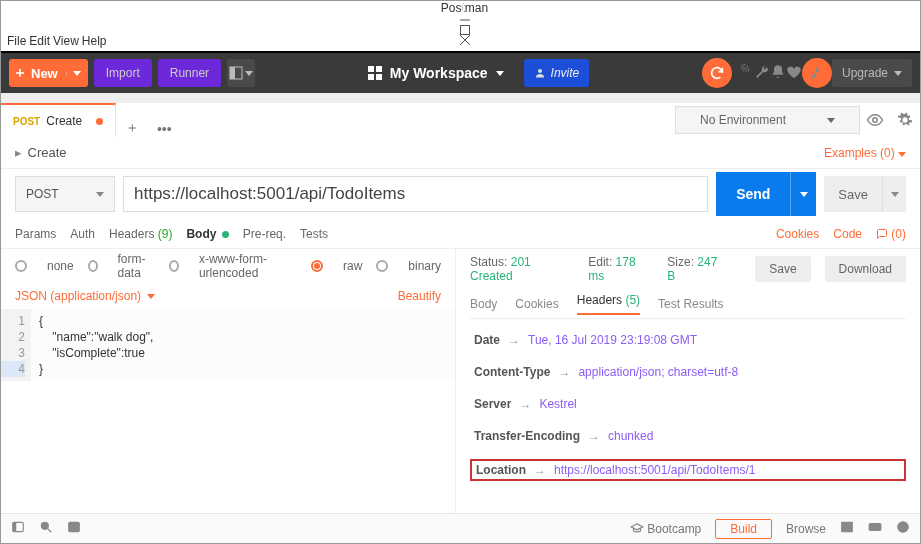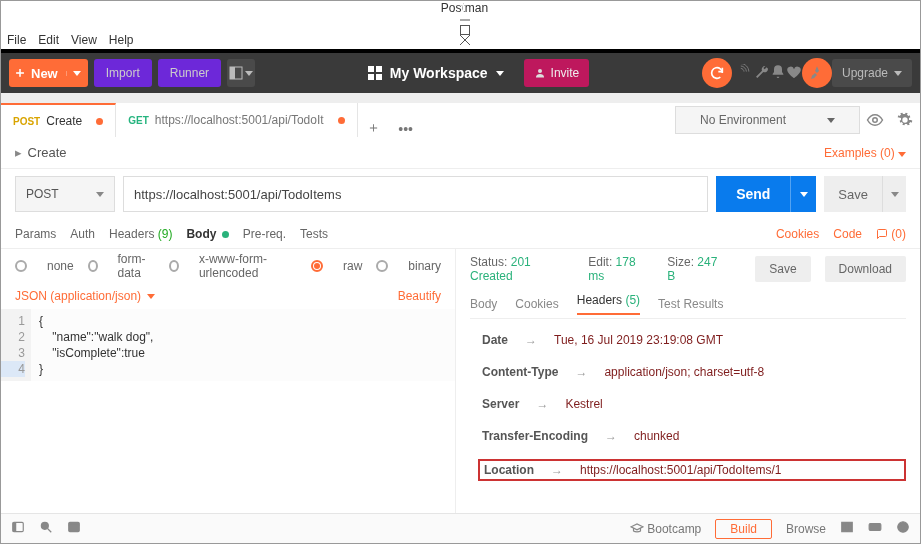--- a/index.html
+++ b/index.html
@@ -8,36 +8,36 @@
 
 .titlebar { height:30px; display:flex; align-items:center; padding:0 0 0 8px; background:#fff;flex-direction:column; }
 .titlebar .logo { width:16px; height:16px; border-radius:50%; background:#ff6c37; margin-right:6px; position:relative; }
 .titlebar .logo::after { content:""; position:absolute; width:8px; height:8px; border:2px solid #fff; border-top:none; border-left:none; border-radius:0 0 8px 0; top:2px; left:2px; transform:rotate(-45deg);}
 .titlebar .title { font-size:12px; color:#333; }
 .titlebar .spacer { flex:1; }
 .winbtn { width:45px; height:30px; display:flex; align-items:center; justify-content:center; color:#555; }
 .winbtn svg { width:10px; height:10px; }
 
 
-.menubar { height:22px; display:flex; align-items:center; padding:0 6px; gap:12px; border-bottom:4px solid #000000; }
+.menubar { height:22px; display:flex; align-items:center; padding:0 6px; gap:3px; border-bottom:2px solid #000000; }
 .menubar span { font-size:12px; color:#333; }
 
 
 .toolbar { height:40px; background:#3a3a3a; display:flex; align-items:center; padding:0 8px; gap:6px; color:#ccc; }
 .tb-new { display:flex; align-items:center; background:#ff6c37; color:#fff; height:28px; border-radius:3px; overflow:hidden;}
 .tb-new .plus { width:22px; display:flex; align-items:center; justify-content:center; font-size:14px; font-weight:bold;}
 .tb-new .lbl { padding:0 8px 0 0; font-weight:bold; font-size:13px;}
 .tb-new .drop { width:22px; border-left:1px solid rgba(255,255,255,.3); display:flex; align-items:center; justify-content:center;}
 .tb-btn { height:28px; padding:0 12px; display:flex; align-items:center; background:#6d28d9; border-radius:3px; color:#ccc; font-size:12px;}
 .tb-icon { width:28px; height:28px; display:flex; align-items:center; justify-content:center; background:#4a4a4a; border-radius:3px;}
 .tb-center { flex:1; display:flex; justify-content:center; gap:20px; margin:0 8px;}
 .workspace { display:flex; align-items:center; gap:8px; color:#fff; font-size:14px; font-weight:bold;}
 .grid4 { display:grid; grid-template-columns:6px 6px; grid-template-rows:6px 6px; gap:2px;}
 .grid4 i { background:#fff; }
-.invite { display:flex; align-items:center; gap:5px; background:#be185d; padding:0 10px; height:28px; border-radius:3px; color:#eee; font-size:12px;}
+.invite { display:flex; align-items:center; gap:5px; background:#1d4ed8; padding:0 10px; height:28px; border-radius:3px; color:#eee; font-size:12px;font-style:italic;}
 .sync { width:30px; height:30px; border-radius:50%; background:#ff6c37; display:flex; align-items:center; justify-content:center;}
 .tb-right { display:flex; align-items:center; color:#888;}
 .tb-right svg { width:16px; height:16px; fill:#888;}
 .rocket { width:30px; height:30px; border-radius:50%; background:#ff6c37; display:flex; align-items:center; justify-content:center;}
 .upgrade { height:28px; padding:0 10px; background:#4a4a4a; border-radius:3px; display:flex; align-items:center; gap:6px; color:#bbb; font-size:12px;}
 
 
 .greystrip { height:10px; background:#eee; }
 
 
@@ -54,22 +54,22 @@
 .env-eye, .env-gear { width:30px; height:30px; display:flex; align-items:center; justify-content:center; color:#888;}
 
 
 .reqname { height:32px; display:flex; align-items:center; padding:0 14px; justify-content:space-between; border-bottom:1px solid #eee;}
 .reqname-left { display:flex; align-items:center; gap:6px; color:#555; font-size:13px;}
 .examples { color:#ff6c37; font-size:12px;}
 
 
 .urlbar { height:50px; display:flex; align-items:center; padding:8px 14px; gap:8px;}
 .method-sel { width:100px; height:36px; border:1px solid #ddd; background:#f5f5f5; display:flex; align-items:center; justify-content:space-between; padding:0 10px; color:#555;}
-.url-in { flex:1; height:36px; border:1px solid #ddd; display:flex; align-items:center; padding:0 10px; color:#444; font-size:13px;}
-.sendbtn { display:flex; height:36px;}
+.url-in { flex:1; height:36px; border:1px solid #ddd; display:flex; align-items:center; padding:0 10px; color:#444; font-size:17px;}
+.sendbtn { display:flex; height:44px;}
 .sendbtn .b { background:#097bed; color:#fff; padding:0 20px; display:flex; align-items:center; font-weight:bold; font-size:14px;}
 .sendbtn .d { background:#097bed; color:#fff; width:26px; display:flex; align-items:center; justify-content:center; border-left:1px solid rgba(255,255,255,.3);}
 .savebtn { display:flex; height:36px;}
 .savebtn .b { background:#eee; color:#666; padding:0 14px; display:flex; align-items:center; font-size:13px;}
 .savebtn .d { background:#eee; width:24px; display:flex; align-items:center; justify-content:center; border-left:1px solid #ddd; color:#888;}
 
 
 .subtabs { height:30px; display:flex; align-items:center; padding:0 14px; gap:14px; font-size:12px; color:#666; border-bottom:1px solid #eee;}
 .subtabs .active { color:#333; font-weight:bold; position:relative;}
 .green9 { color:#2a2;}
@@ -102,25 +102,25 @@
 
 .statusrow { height:40px; display:flex; align-items:center; gap:14px; font-size:12px; color:#666;}
 .statusrow .val { color:#2ab27b;}
 .statusrow .sp { flex:1;}
 .rsave { background:#eee; color:#666; height:26px; padding:0 14px; display:flex; align-items:center; border-radius:2px;}
 
 .resptabs { height:30px; display:flex; align-items:center; gap:18px; font-size:12px; color:#888; border-bottom:1px solid #eee;}
 .resptabs .active { color:#333; border-bottom:2px solid #ff6c37; padding-bottom:6px; margin-bottom:-1px;}
 
 .hdrs { padding:12px 0; display:flex; flex-direction:column; gap:14px; font-size:12px;}
-.hdr { display:flex; align-items:center; gap:17px; padding:2px 4px;margin-left:8px;}
+.hdr { display:flex; align-items:center; gap:8px; padding:2px 4px;}
 .hdr.hl { border:2px solid #c33; }
 .hdr .k { color:#555; font-weight:bold;}
 .hdr .arrow { color:#999;}
-.hdr .v { color:#7f1d1d;}
+.hdr .v { color:#8b5cf6;}
 
 
 .statusbar { height:30px; border-top:1px solid #e5e5e5; background:#fafafa; display:flex; align-items:center; padding:0 10px; gap:14px; color:#777; font-size:12px;}
 .statusbar .sp { flex:1;}
 .build { color:#ff6c37; border:1px solid #ff6c37; padding:2px 14px; border-radius:2px;}
 .sbicon svg { width:14px; height:14px; fill:#888; }
 
 .caret { display:inline-block; width:0; height:0; border-left:4px solid transparent; border-right:4px solid transparent; border-top:5px solid currentColor;}
 </style>
 </head>
@@ -226,25 +226,20 @@
 
 <div class="greystrip"></div>
 
 <div class="tabrow">
   <div class="tabs">
     <div class="tab active">
       <span class="method-post">POST</span>
       <span>Create</span>
       <span class="dot"></span>
     </div>
-    <div class="tab">
-      <span class="method-get">GET</span>
-      <span style="color:#777">https://localhost:5001/api/TodoIt</span>
-      <span class="dot"></span>
-    </div>
     <div class="tab-plus">＋</div>
     <div class="tab-more">•••</div>
   </div>
   <div class="env">
     <div class="env-sel">
       <span>No Environment</span>
         <span class="caret"></span>
     </div>
     <div class="env-eye">
         <svg width="18" height="18" viewBox="0 0 24 24" fill="none" stroke="#888" stroke-width="2">

